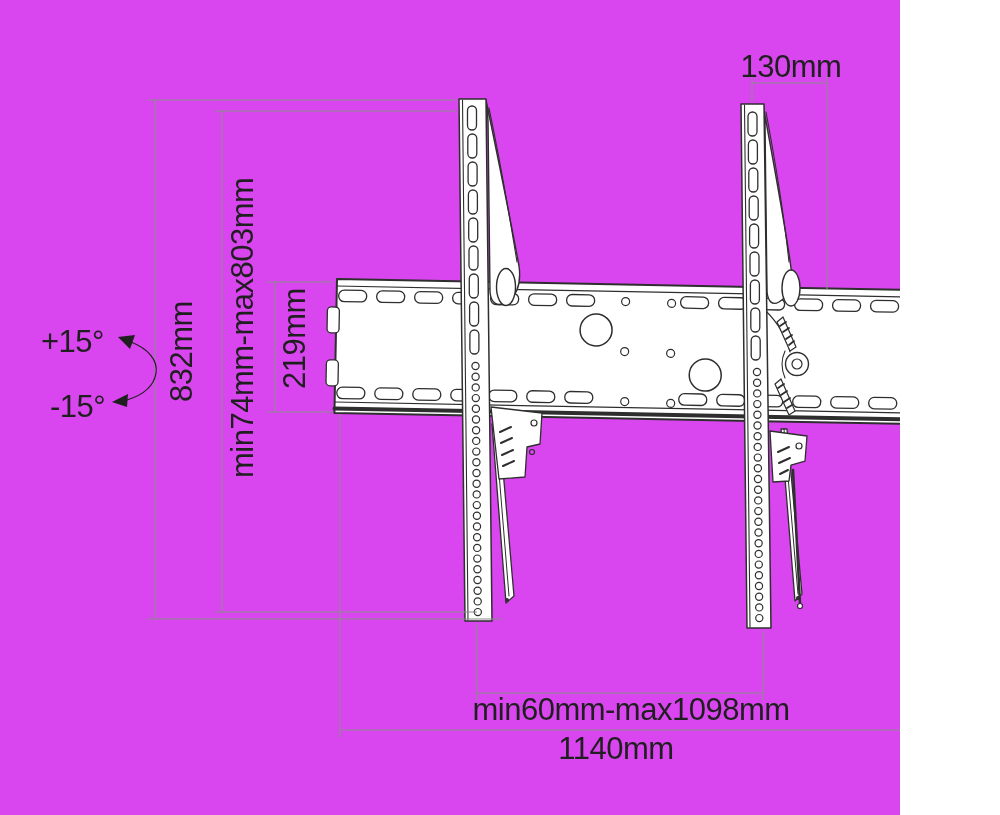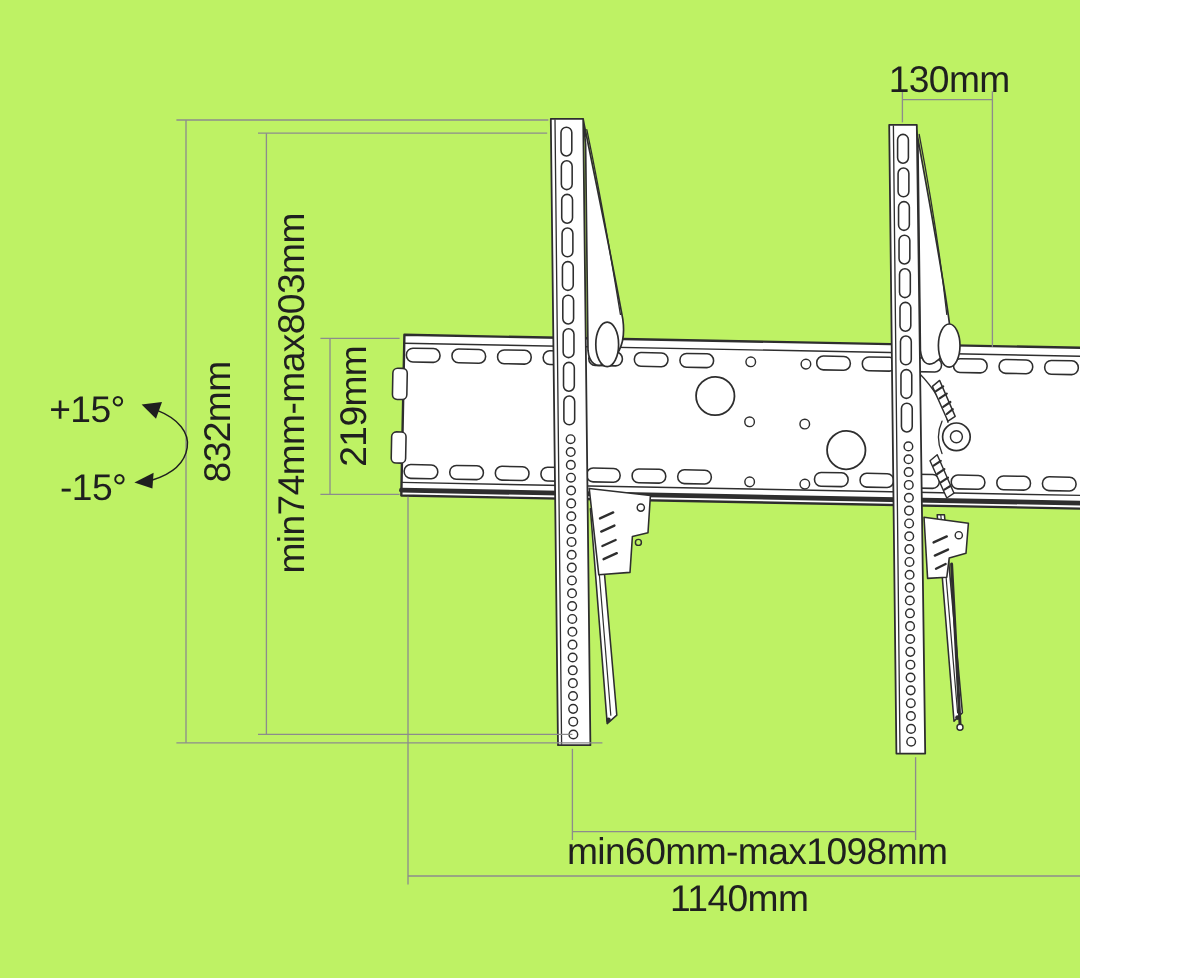--- a/index.html
+++ b/index.html
@@ -1,16 +1,16 @@
 <!DOCTYPE html>
 <html><head>
 <meta charset="utf-8">
 <style>
   html,body{margin:0;padding:0;background:#ffffff;}
-  .stage{position:relative;width:900px;height:815px;background:#bef264;overflow:hidden;text-align:center;}
+  .stage{position:relative;width:900px;height:815px;background:#d946ef;overflow:hidden;text-align:center;}
   svg{display:block;}
   svg text{font-family:"Liberation Sans","DejaVu Sans",sans-serif;font-size:31px;}
   .dimtext{letter-spacing:-0.5px;}
 </style>
 </head>
 <body>
 
 <div class="stage">
 <svg width="1000" height="815" viewBox="0 0 1000 815">
 

